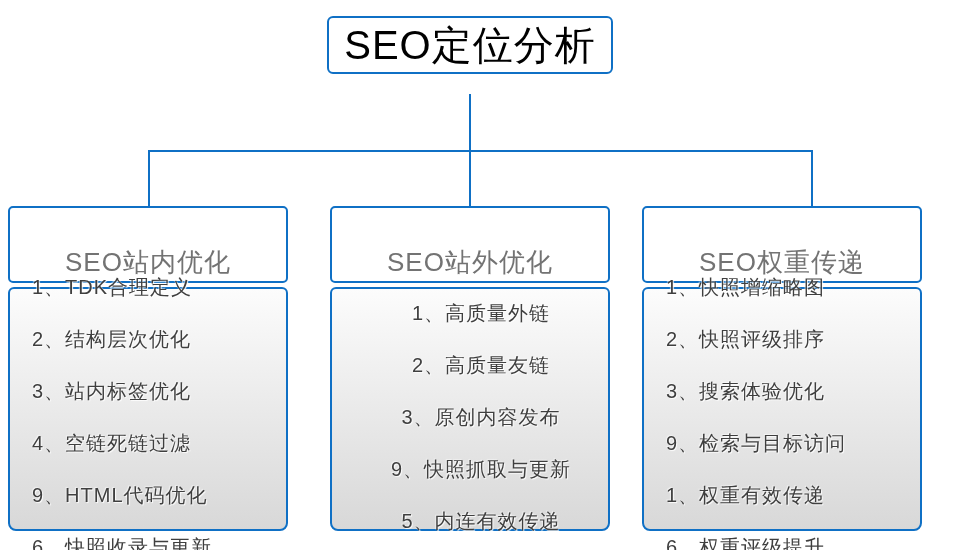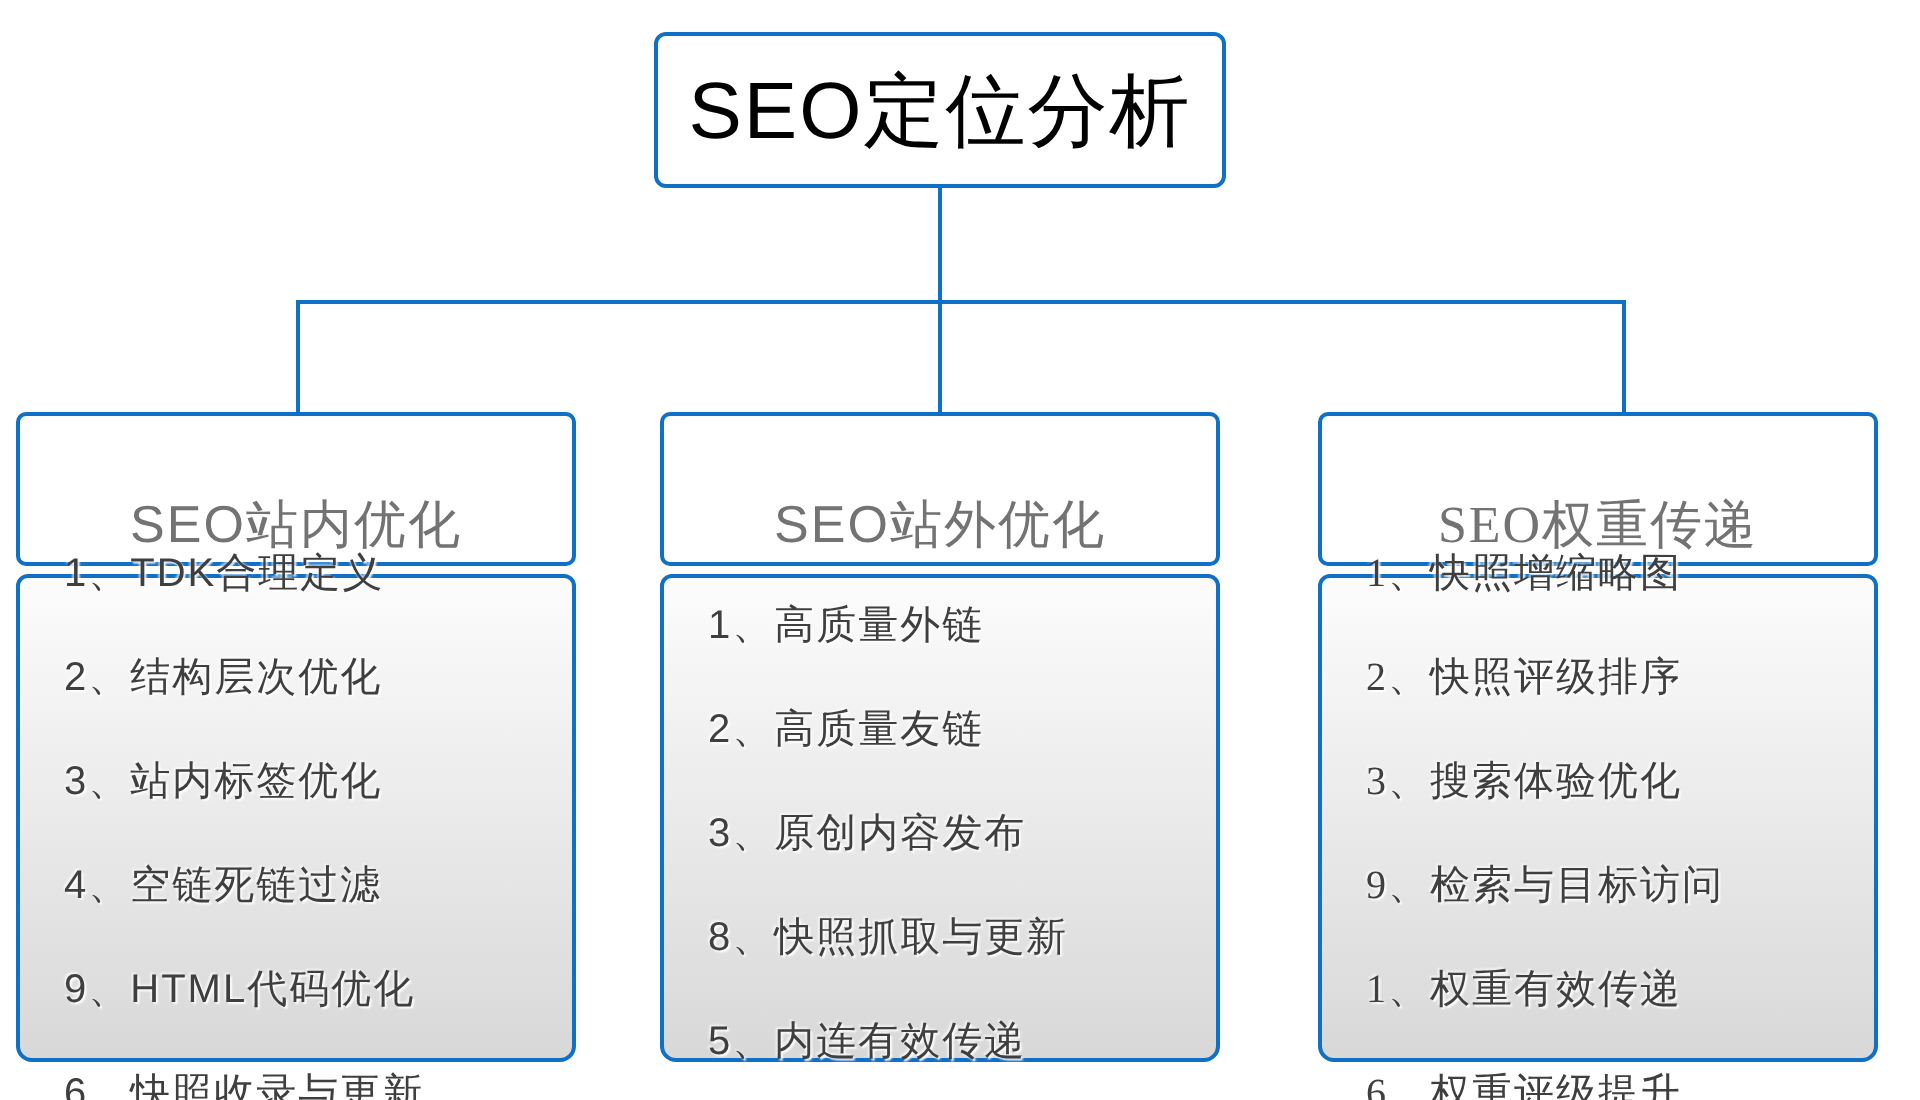--- a/index.html
+++ b/index.html
@@ -6,30 +6,30 @@
   .canvas{
     position:relative;width:960px;height:550px;background:#fff;overflow:hidden;
     font-family:"Liberation Sans","DejaVu Sans",sans-serif;
   }
   
   .line{position:absolute;background:var(--line,#0f70c5);}
   .line.v{width:2px;}
   .line.h{height:2px;}
   
   .root-box{
-    position:absolute;left:327px;top:16px;width:286px;height:78px;
+    position:absolute;left:327px;top:16px;width:286px;height:58px;
     background:#fff;border:2px solid var(--line,#0f70c5);border-radius:6px;
     display:flex;align-items:center;justify-content:center;box-sizing:border-box;
   }
   .root-box .label{font-size:40px;color:#000;letter-spacing:1px;white-space:nowrap;}
   
   .col{position:absolute;top:206px;width:280px;}
   .col-0{left:8px;}
-  .col-1{left:330px;}
-  .col-2{left:659px;font-family:Liberation Serif, serif;}
+  .col-1{left:330px;text-align:center;}
+  .col-2{left:642px;}
   .head-box{
     position:relative;height:77px;background:#fff;
     border:2px solid var(--line,#0f70c5);border-radius:5px;
     display:flex;align-items:center;justify-content:center;box-sizing:border-box;
   }
   .head-box .label{font-size:26px;color:#737373;letter-spacing:1px;white-space:nowrap;margin-top:36px;}
   .panel{
     position:relative;margin-top:4px;height:244px;
     background:linear-gradient(to bottom,var(--panel-top,#fcfcfc) 0%,var(--panel-bottom,#d8d8d8) 100%);
     border:2px solid var(--line,#0f70c5);border-radius:6px 6px 8px 8px;
@@ -74,21 +74,21 @@
   </div>
 
   <div class="col col-1">
     <div class="head-box">
       <span class="label">SEO站外优化</span>
     </div>
     <div class="panel">
       <div class="item">1、高质量外链</div>
       <div class="item">2、高质量友链</div>
       <div class="item">3、原创内容发布</div>
-      <div class="item">8、快照抓取与更新</div>
+      <div class="item">9、快照抓取与更新</div>
       <div class="item">5、内连有效传递</div>
     </div>
   </div>
 
   <div class="col col-2">
     <div class="head-box">
       <span class="label">SEO权重传递</span>
     </div>
     <div class="panel">
       <div class="item">1、快照增缩略图</div>

